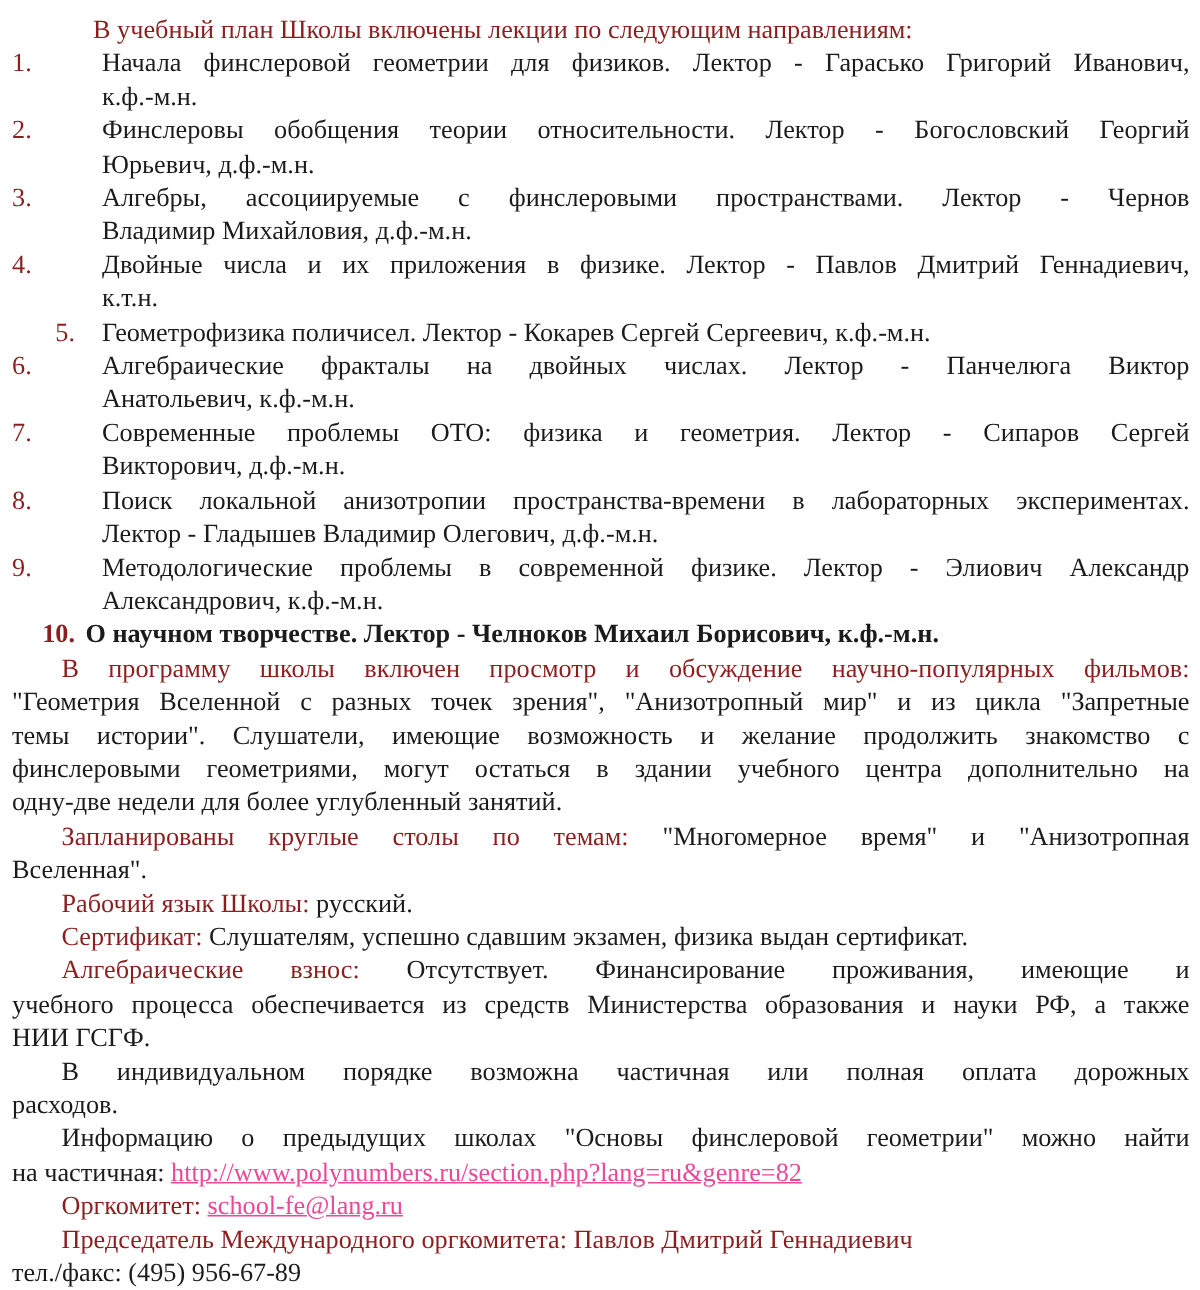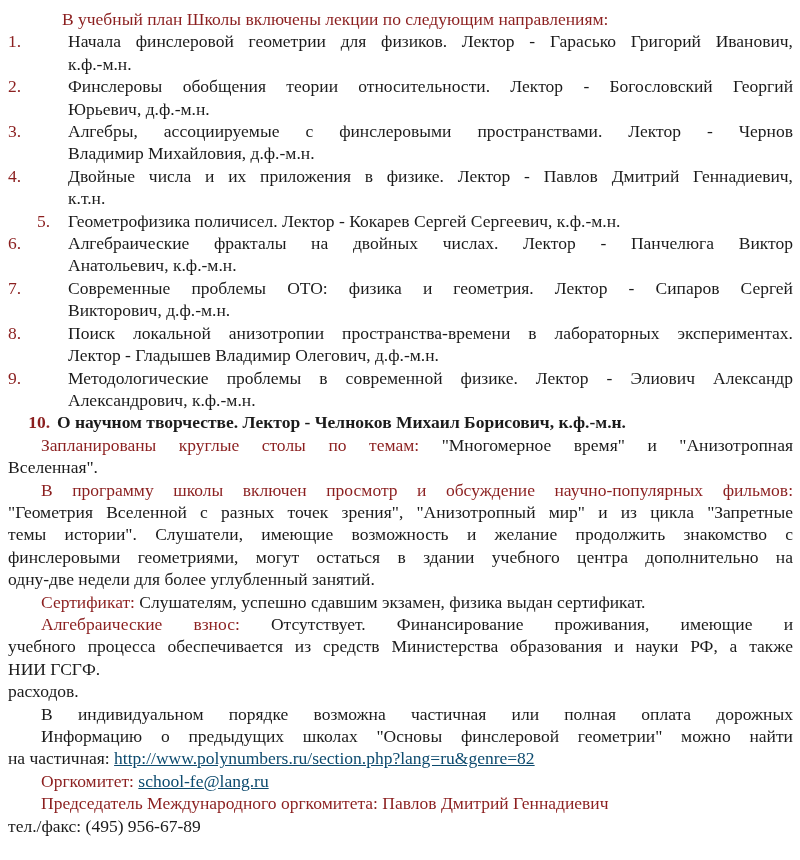--- a/index.html
+++ b/index.html
@@ -14,21 +14,21 @@
   .line.j{text-align:justify;text-align-last:justify;}
   .line.ind{text-indent:33px;}
   .line.heading{text-indent:54px;}
   .red{color:#8b1f1f;}
   .lecture-item{position:relative;padding-left:60px;}
   .lecture-item .num{
     position:absolute;left:0;width:42px;text-align:right;
     color:#8b1f1f;
   }
   .lecture-item .line.tight{text-indent:-11px;font-weight:bold;}
-  a.link{color:#0c4a6e;text-decoration:underline;cursor:pointer;}
+  a.link{color:#ec4899;text-decoration:underline;cursor:pointer;}
 </style>
 </head>
 <body>
 
 <div class="page">
   <div class="line heading red">В учебный план Школы включены лекции по следующим направлениям:</div>
 
   <div id="lectures">
       <div class="lecture-item">
         <div class="line j"><span class="num">1.</span>Начала финслеровой геометрии для физиков. Лектор - Гарасько Григорий Иванович,</div>
@@ -65,41 +65,44 @@
         <div class="line j"><span class="num">9.</span>Методологические проблемы в современной физике. Лектор - Элиович Александр</div>
         <div class="line">Александрович, к.ф.-м.н.</div>
       </div>
       <div class="lecture-item">
         <div class="line tight"><span class="num">10.</span>О научном творчестве. Лектор - Челноков Михаил Борисович, к.ф.-м.н.</div>
       </div>
     </div>
 
   <div id="paragraphs">
       <div>
-        <div class="line j ind"><span class="red">Запланированы круглые столы по темам:</span><span> "Многомерное время" и "Анизотропная</span></div>
-        <div class="line"><span>Вселенная".</span></div>
-      </div>
-      <div>
         <div class="line j ind"><span class="red">В программу школы включен просмотр и обсуждение научно-популярных фильмов:</span></div>
         <div class="line j"><span>"Геометрия Вселенной с разных точек зрения", "Анизотропный мир" и из цикла "Запретные</span></div>
         <div class="line j"><span>темы истории". Слушатели, имеющие возможность и желание продолжить знакомство с</span></div>
         <div class="line j"><span>финслеровыми геометриями, могут остаться в здании учебного центра дополнительно на</span></div>
         <div class="line"><span>одну-две недели для более углубленный занятий.</span></div>
+      </div>
+      <div>
+        <div class="line j ind"><span class="red">Запланированы круглые столы по темам:</span><span> "Многомерное время" и "Анизотропная</span></div>
+        <div class="line"><span>Вселенная".</span></div>
+      </div>
+      <div>
+        <div class="line ind"><span class="red">Рабочий язык Школы:</span><span> русский.</span></div>
       </div>
       <div>
         <div class="line ind"><span class="red">Сертификат:</span><span> Слушателям, успешно сдавшим экзамен, физика выдан сертификат.</span></div>
       </div>
       <div>
         <div class="line j ind"><span class="red">Алгебраические взнос:</span><span> Отсутствует. Финансирование проживания, имеющие и</span></div>
         <div class="line j"><span>учебного процесса обеспечивается из средств Министерства образования и науки РФ, а также</span></div>
         <div class="line"><span>НИИ ГСГФ.</span></div>
       </div>
       <div>
+        <div class="line j ind"><span>В индивидуальном порядке возможна частичная или полная оплата дорожных</span></div>
         <div class="line"><span>расходов.</span></div>
-        <div class="line j ind"><span>В индивидуальном порядке возможна частичная или полная оплата дорожных</span></div>
       </div>
       <div>
         <div class="line j ind"><span>Информацию о предыдущих школах "Основы финслеровой геометрии" можно найти</span></div>
         <div class="line"><span>на частичная: </span><a href="#" class="link">http://www.polynumbers.ru/section.php?lang=ru&amp;genre=82</a></div>
       </div>
       <div>
         <div class="line ind"><span class="red">Оргкомитет: </span><a href="#" class="link">school-fe@lang.ru</a></div>
       </div>
       <div>
         <div class="line ind"><span class="red">Председатель Международного оргкомитета: Павлов Дмитрий Геннадиевич</span></div>

